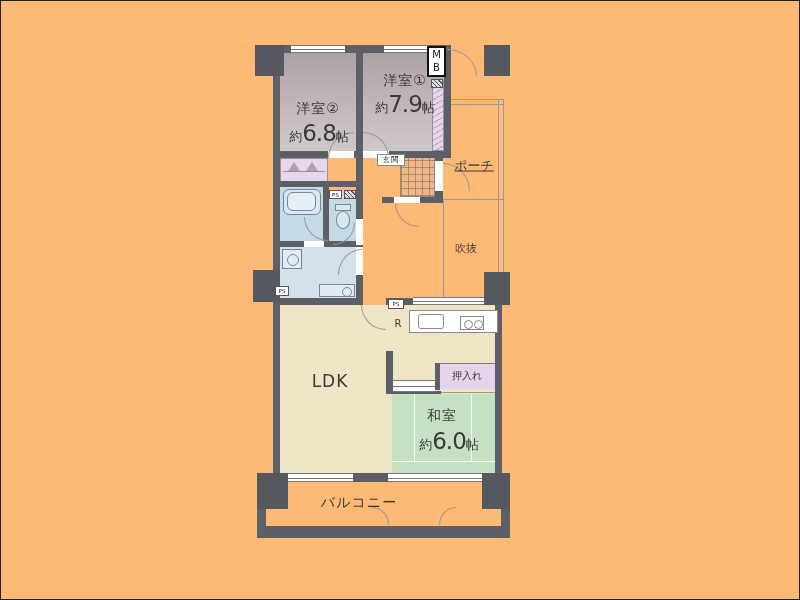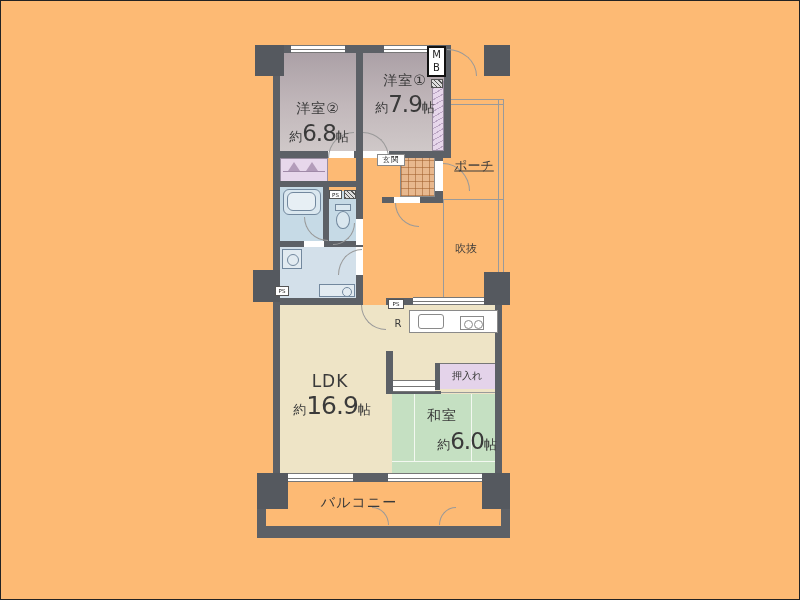--- a/index.html
+++ b/index.html
@@ -179,25 +179,22 @@
 
   <div class="lab name" style="left:317px;top:107px;">洋室②</div>
   <div class="lab area" style="left:318px;top:132px;">
     <span class="sm">約</span><span class="num">6.8</span><span class="sm">帖</span>
   </div>
   <div class="lab name" style="left:404px;top:79px;">洋室①</div>
   <div class="lab area" style="left:404px;top:103px;">
     <span class="sm">約</span><span class="num">7.9</span><span class="sm">帖</span>
   </div>
   <div class="lab name" style="left:329px;top:380px;font-size:17px;">LDK</div>
-  <div class="lab area big" style="left:331px;top:404px;">
-    <span class="sm">約</span><span class="num">16.9</span><span class="sm">帖</span>
-  </div>
   <div class="lab name" style="left:441px;top:414px;">和室</div>
-  <div class="lab area" style="left:466px;top:440px;">
+  <div class="lab area" style="left:448px;top:440px;">
     <span class="sm">約</span><span class="num">6.0</span><span class="sm">帖</span>
   </div>
   <div class="lab" style="left:466px;top:375px;font-size:10px;">押入れ</div>
   <div class="lab" style="left:473px;top:164px;font-size:13px;text-decoration:underline;">ポーチ</div>
   <div class="lab" style="left:458px;top:247px;font-size:11px;margin-left:7px;">吹抜</div>
   <div class="lab" style="left:358px;top:501px;font-size:14px;letter-spacing:1px;">バルコニー</div>
   <div class="lab" style="left:397px;top:323px;font-size:10px;">R</div>
 
 </div>
 

